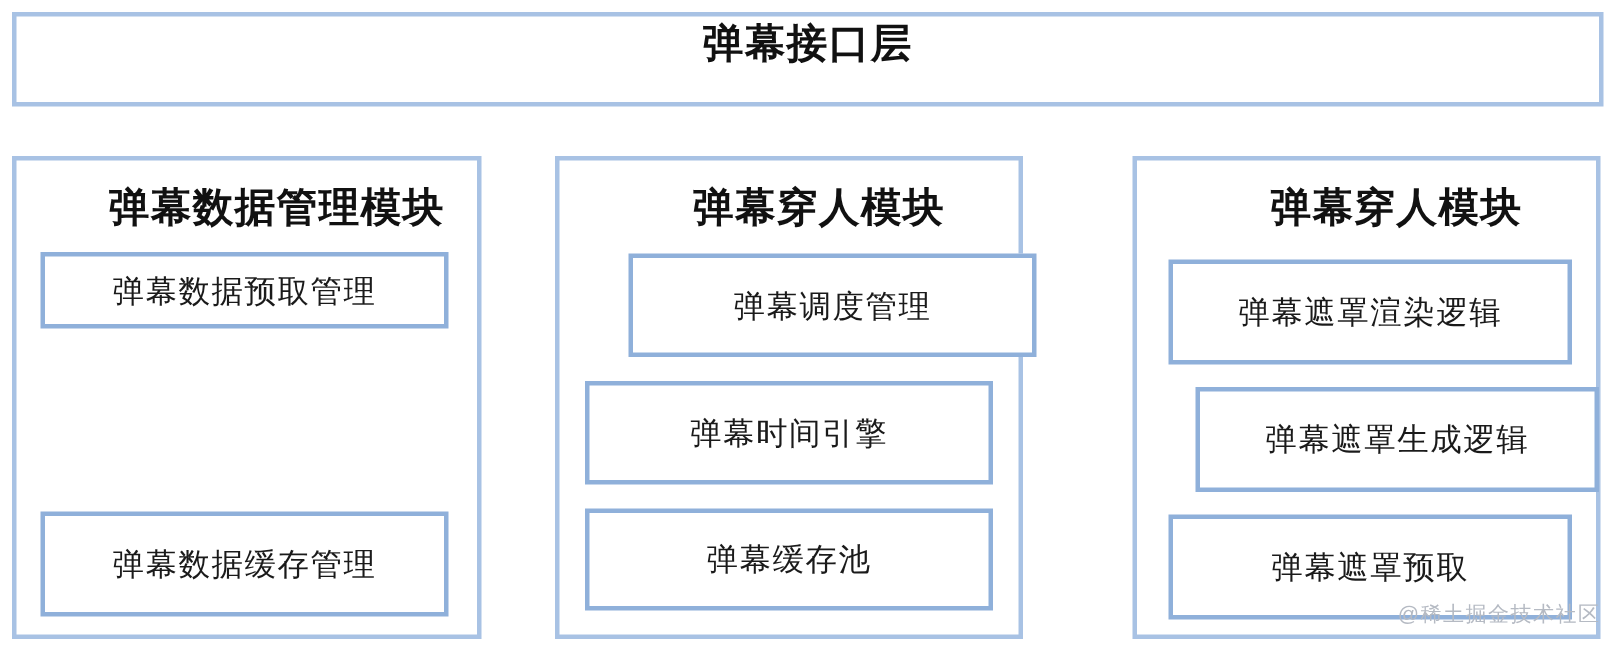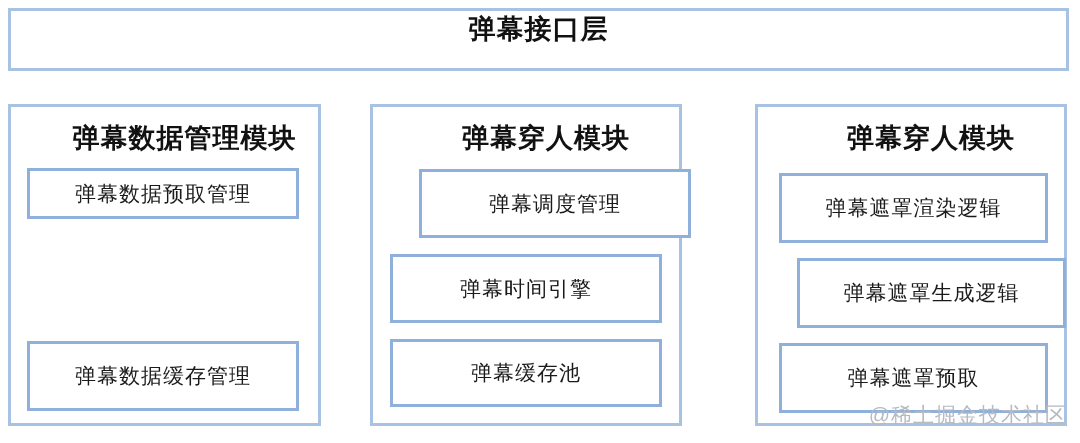--- a/index.html
+++ b/index.html
@@ -80,21 +80,21 @@
   .m2 .b3 { left: 17px; width: 272px; top: 232px; height: 68px; }
   
   .m3 .b1 { left: 21px; width: 269px; top: 66px;  height: 70px; }
   .m3 .b2 { left: 39px; width: 269px; top: 151px; height: 70px; }
   .m3 .b3 { left: 21px; width: 269px; top: 236px; height: 70px; text-align: center; }
   
   .watermark {
     position: absolute;
     right: 13px;
     top: 401px;
-    font-size: 21px;
+    font-size: 14px;
     font-weight: 400;
     letter-spacing: 1px;
     color: #b5bac3;
     background: transparent;
     white-space: nowrap;
   }
 </style>
 </head>
 <body>
 

